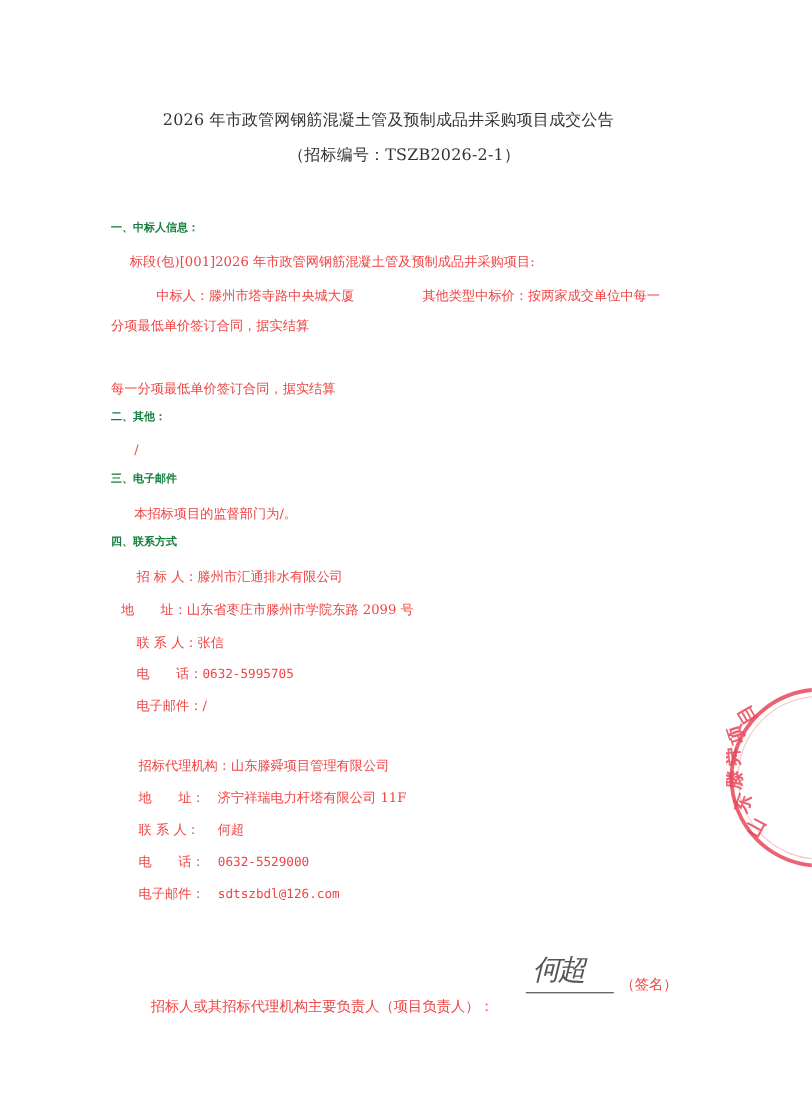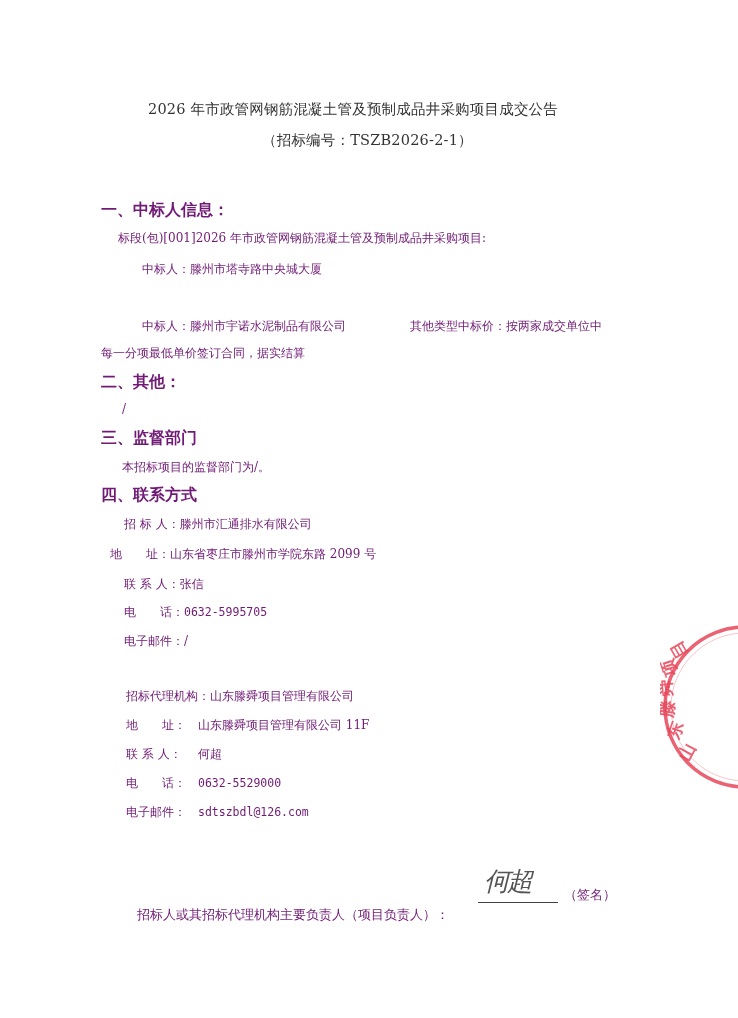--- a/index.html
+++ b/index.html
@@ -4,47 +4,47 @@
   <style>
     html, body { margin: 0; padding: 0; background: #ffffff; }
     body {
       width: 738px; height: 1018px; position: relative; overflow: hidden;
       font-family: "DejaVu Serif", "Liberation Serif", serif;
       color: #3a3a3a;
     }
     .page { position: absolute; left: 0; top: 0; width: 738px; height: 1000px; }
     .abs { position: absolute; white-space: nowrap; }
     .title { font-size: 14.5px; color: #333; letter-spacing: 0.2px; }
-    .h { font-size: 16px; font-weight: bold; color: #701a75; font-family: "DejaVu Sans", "Liberation Sans", sans-serif; }
-    .t { font-size: 12px; color: #701a75; }
+    .h { font-size: 10px; font-weight: bold; color: #15803d; font-family: "DejaVu Sans", "Liberation Sans", sans-serif; }
+    .t { font-size: 12px; color: #ef4444; }
     .mono { font-family: "DejaVu Sans Mono", "Liberation Mono", monospace; font-size: 11.5px; }
     .sig-line { position: absolute; left: 478px; top: 902px; width: 80px; height: 1px; background: #444; }
     .stamp { position: absolute; left: 660px; top: 622px; width: 170px; height: 170px; }
   </style>
 </head>
 <body>
 
 <div class="page">
 
   <div class="abs title" style="left:148px; top:100px;">2026 年市政管网钢筋混凝土管及预制成品井采购项目成交公告</div>
   <div class="abs title" style="left:262px; top:131px;">（招标编号：TSZB2026-2-1）</div>
 
   <div class="abs h" style="left:101px; top:200px;">一、中标人信息：</div>
   <div class="abs t" style="left:118px; top:230px;">标段(包)[001]2026 年市政管网钢筋混凝土管及预制成品井采购项目:</div>
 
   <div class="abs t" style="left:142px; top:261px;">中标人：滕州市塔寺路中央城大厦</div>
+  <div class="abs t" style="left:384px; top:261px;">其他类型中标价：按两家成交单位中每一</div>
+  <div class="abs t" style="left:101px; top:288px;">分项最低单价签订合同，据实结算</div>
 
-  <div class="abs t" style="left:142px; top:318px;">中标人：滕州市宇诺水泥制品有限公司</div>
-  <div class="abs t" style="left:410px; top:318px;">其他类型中标价：按两家成交单位中</div>
   <div class="abs t" style="left:101px; top:345px;">每一分项最低单价签订合同，据实结算</div>
 
   <div class="abs h" style="left:101px; top:372px;">二、其他：</div>
   <div class="abs t" style="left:122px; top:402px;">/</div>
 
-  <div class="abs h" style="left:101px; top:428px;">三、监督部门</div>
+  <div class="abs h" style="left:101px; top:428px;">三、电子邮件</div>
   <div class="abs t" style="left:122px; top:459px;">本招标项目的监督部门为/。</div>
 
   <div class="abs h" style="left:101px; top:485px;">四、联系方式</div>
 
   <div class="abs t" style="left:124px; top:516px;">
     <span>招 标 人：</span><span>滕州市汇通排水有限公司</span>
   </div>
   <div class="abs t" style="left:110px; top:546px;">
     <span>地　　址：</span><span>山东省枣庄市滕州市学院东路 2099 号</span>
   </div>
@@ -55,21 +55,21 @@
     <span>电　　话：</span><span class="mono">0632-5995705</span>
   </div>
   <div class="abs t" style="left:124px; top:633px;">
     <span>电子邮件：</span><span>/</span>
   </div>
 
   <div class="abs t" style="left:126px; top:688px;">
     <span>招标代理机构：</span><span>山东滕舜项目管理有限公司</span>
   </div>
   <div class="abs t" style="left:126px; top:717px;">
-    <span style="display:inline-block;width:72px;">地　　址：</span><span>山东滕舜项目管理有限公司 11F</span>
+    <span style="display:inline-block;width:72px;">地　　址：</span><span>济宁祥瑞电力杆塔有限公司 11F</span>
   </div>
   <div class="abs t" style="left:126px; top:746px;">
     <span style="display:inline-block;width:72px;">联 系 人：</span><span>何超</span>
   </div>
   <div class="abs t" style="left:126px; top:775px;">
     <span style="display:inline-block;width:72px;">电　　话：</span><span class="mono">0632-5529000</span>
   </div>
   <div class="abs t" style="left:126px; top:804px;">
     <span style="display:inline-block;width:72px;">电子邮件：</span><span class="mono">sdtszbdl@126.com</span>
   </div>

